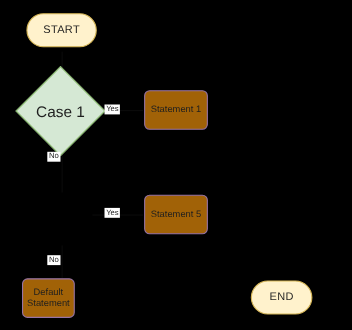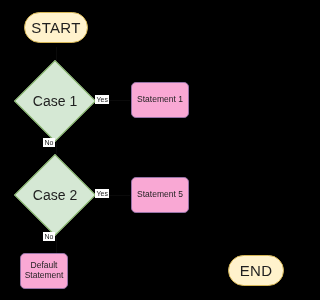--- a/index.html
+++ b/index.html
@@ -24,26 +24,26 @@
     justify-content: center;
     text-align: center;
     line-height: 1.15;
     color: #1f1f1f;
   }
   
   .terminator {
     background: #fff2cc;
     border: 1.4px solid #d6b656;
     border-radius: 999px;
-    font-size: 15px;
+    font-size: 10px;
     letter-spacing: 0.3px;
   }
   
   .process {
-    background: #f9a8d4;
+    background: #a16207;
     border: 1.4px solid #9673a6;
     border-radius: 5px;
     font-size: 8.5px;
   }
   .process .label-2line {
     display: block;
     white-space: pre-line;
   }
   
   .decision-wrap {
@@ -104,24 +104,20 @@
   </div>
 
   <div class="edge-label" style="left:95px; top:95px;">Yes</div>
 
   <div class="node process" style="left:131px; top:82px; width:58px; height:36px;">
     <span>Statement 1</span>
   </div>
 
   <div class="edge-label" style="left:43px; top:138px;">No</div>
 
-  <div class="decision-wrap" style="left:26px; top:166px; width:58px; height:58px;">
-    <div class="decision-shape"></div>
-    <div class="decision-text">Case 2</div>
-  </div>
 
   <div class="edge-label" style="left:95px; top:189px;">Yes</div>
 
   <div class="node process" style="left:131px; top:177px; width:58px; height:36px;">
     <span>Statement 5</span>
   </div>
 
   <div class="edge-label" style="left:43px; top:232px;">No</div>
 
   <div class="node process" style="left:20px; top:253px; width:48px; height:36px;align-items:center;">

